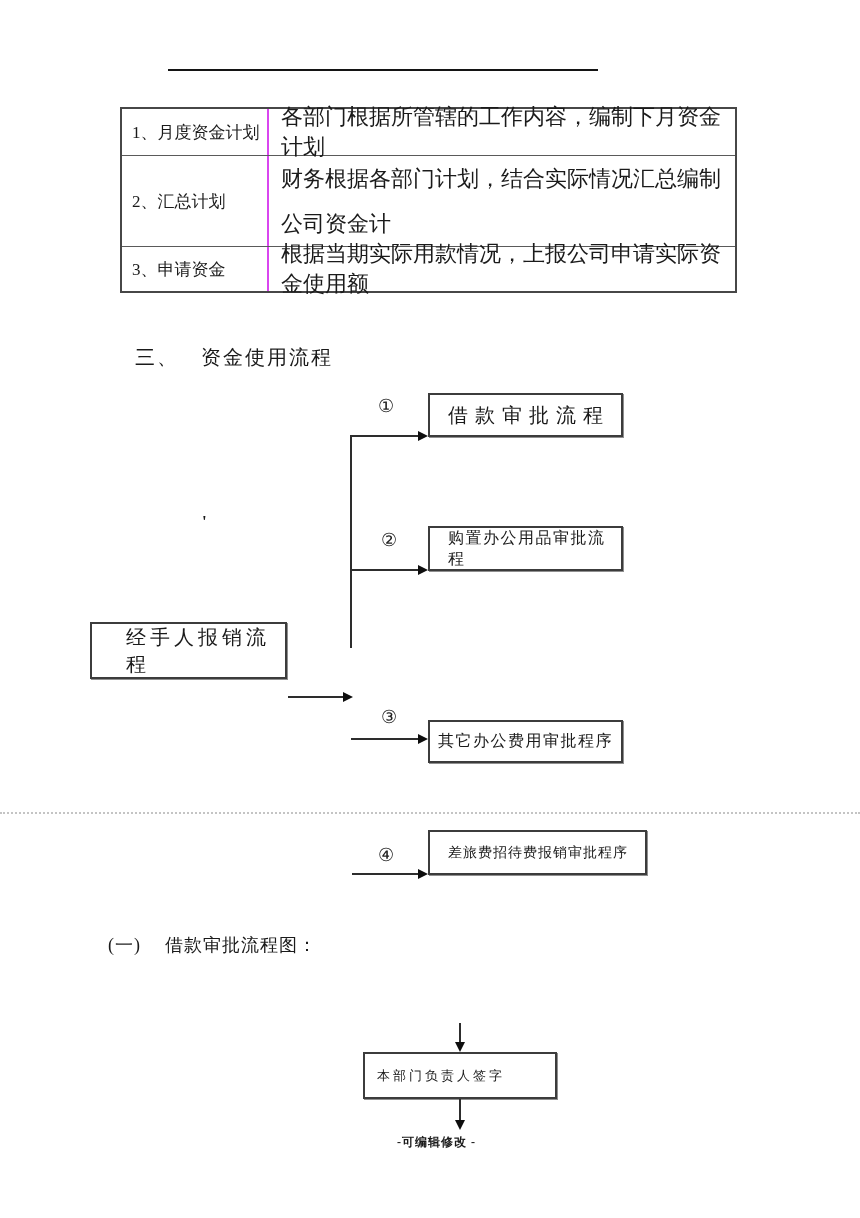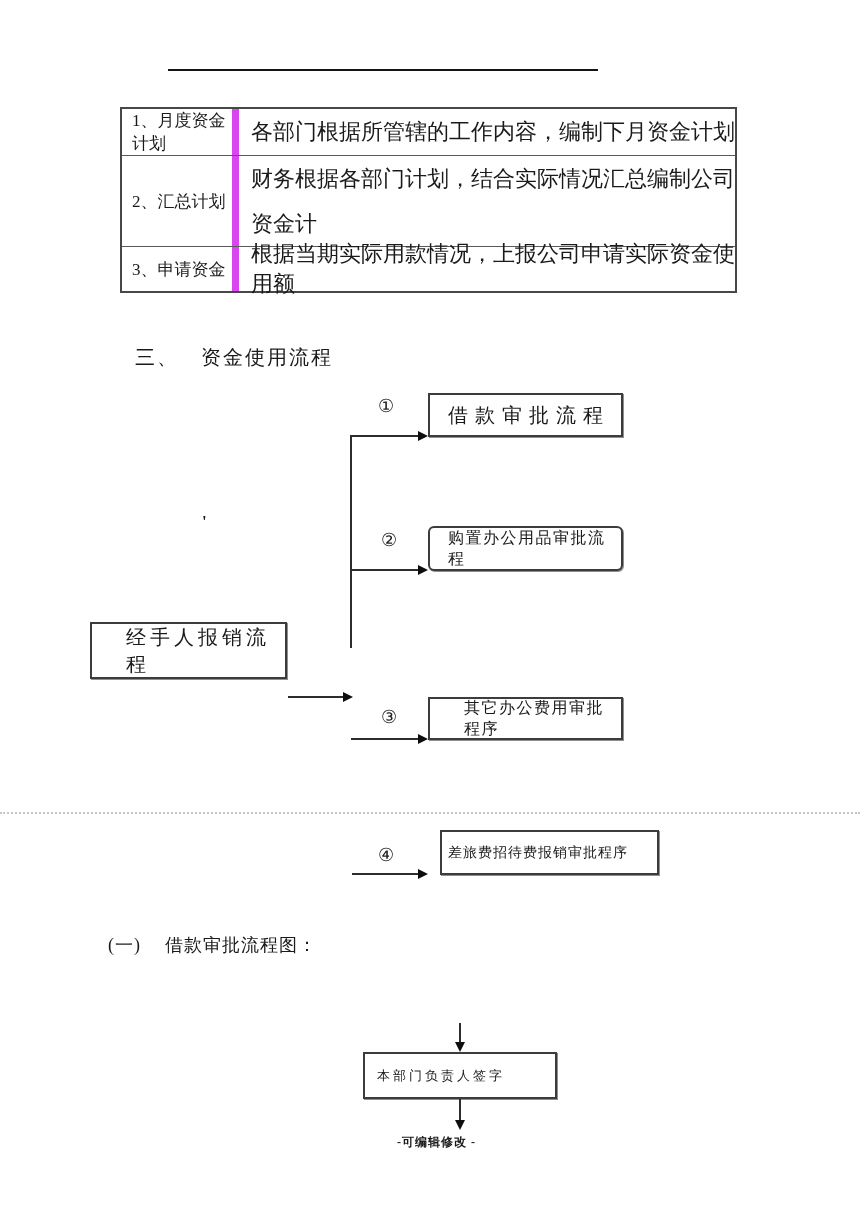--- a/index.html
+++ b/index.html
@@ -11,40 +11,40 @@
   }
   .abs { position:absolute; }
 
   
   .top-line { left:168px; top:69px; width:430px; height:0; border-top:2px solid #141414; }
 
   
   .plan-table { left:120px; top:107px; width:613px; border:2px solid #474747; background:#fff; }
   .trow { display:flex; }
   .trow.b { border-bottom:1px solid #5a5a5a; }
-  .tc1 { width:117px; border-right:7px solid #d946ef; box-sizing:border-box;
+  .tc1 { width:147px; border-right:2px solid #d946ef; box-sizing:border-box;
          padding-left:10px; display:flex; align-items:center; font-size:17px; }
   .tc2 { flex:1; padding-left:12px; font-size:22px; display:flex; flex-direction:column; justify-content:center; }
   .r1 { height:46px; }
   .r2 { height:90px; }
   .r2 .tc2 { justify-content:flex-start; }
   .r2 .line { line-height:45px; height:45px; }
   .r3 { height:44px; }
 
   
   .sec-heading { left:135px; top:344px; font-size:20px; display:flex; gap:22px; letter-spacing:2px; }
   .sub-heading { left:108px; top:933px; font-size:18px; display:flex; gap:24px; letter-spacing:1px; }
 
   
   .fbox { border:2px solid #3c3c3c; background:#fff; box-shadow:1px 1px 0 #8f8f8f;
           display:flex; align-items:center; box-sizing:border-box; }
   .box1 { left:428px; top:393px; width:195px; height:44px; font-size:20px; letter-spacing:7px; padding-left:18px; }
-  .box2 { left:428px; top:526px; width:195px; height:45px; font-size:16px; letter-spacing:1.5px; padding-left:18px;border-radius:6px; }
-  .box3 { left:428px; top:697px; width:195px; height:43px; font-size:16px; letter-spacing:1.5px; padding-left:34px; }
-  .box4 { left:440px; top:830px; width:219px; height:45px; font-size:14px; letter-spacing:1px; padding-left:6px; }
+  .box2 { left:428px; top:526px; width:195px; height:45px; font-size:16px; letter-spacing:1.5px; padding-left:18px; }
+  .box3 { left:428px; top:720px; width:195px; height:43px; font-size:16px; letter-spacing:1.5px; padding-left:8px; }
+  .box4 { left:428px; top:830px; width:219px; height:45px; font-size:14px; letter-spacing:1px; padding-left:18px; }
   .src-box { left:90px; top:622px; width:197px; height:57px; font-size:20px; letter-spacing:4px; padding-left:34px; }
   .stepA { left:363px; top:975px; width:194px; height:48px; font-size:19px; letter-spacing:3px; padding-left:12px; }
   .stepB { left:363px; top:1052px; width:194px; height:47px; font-size:13px; letter-spacing:3px; padding-left:12px; }
 
   .num { font-size:18px; color:#222; }
   .n1 { left:378px; top:395px; }
   .n2 { left:381px; top:529px; }
   .n3 { left:381px; top:706px; }
   .n4 { left:378px; top:844px; }
 

